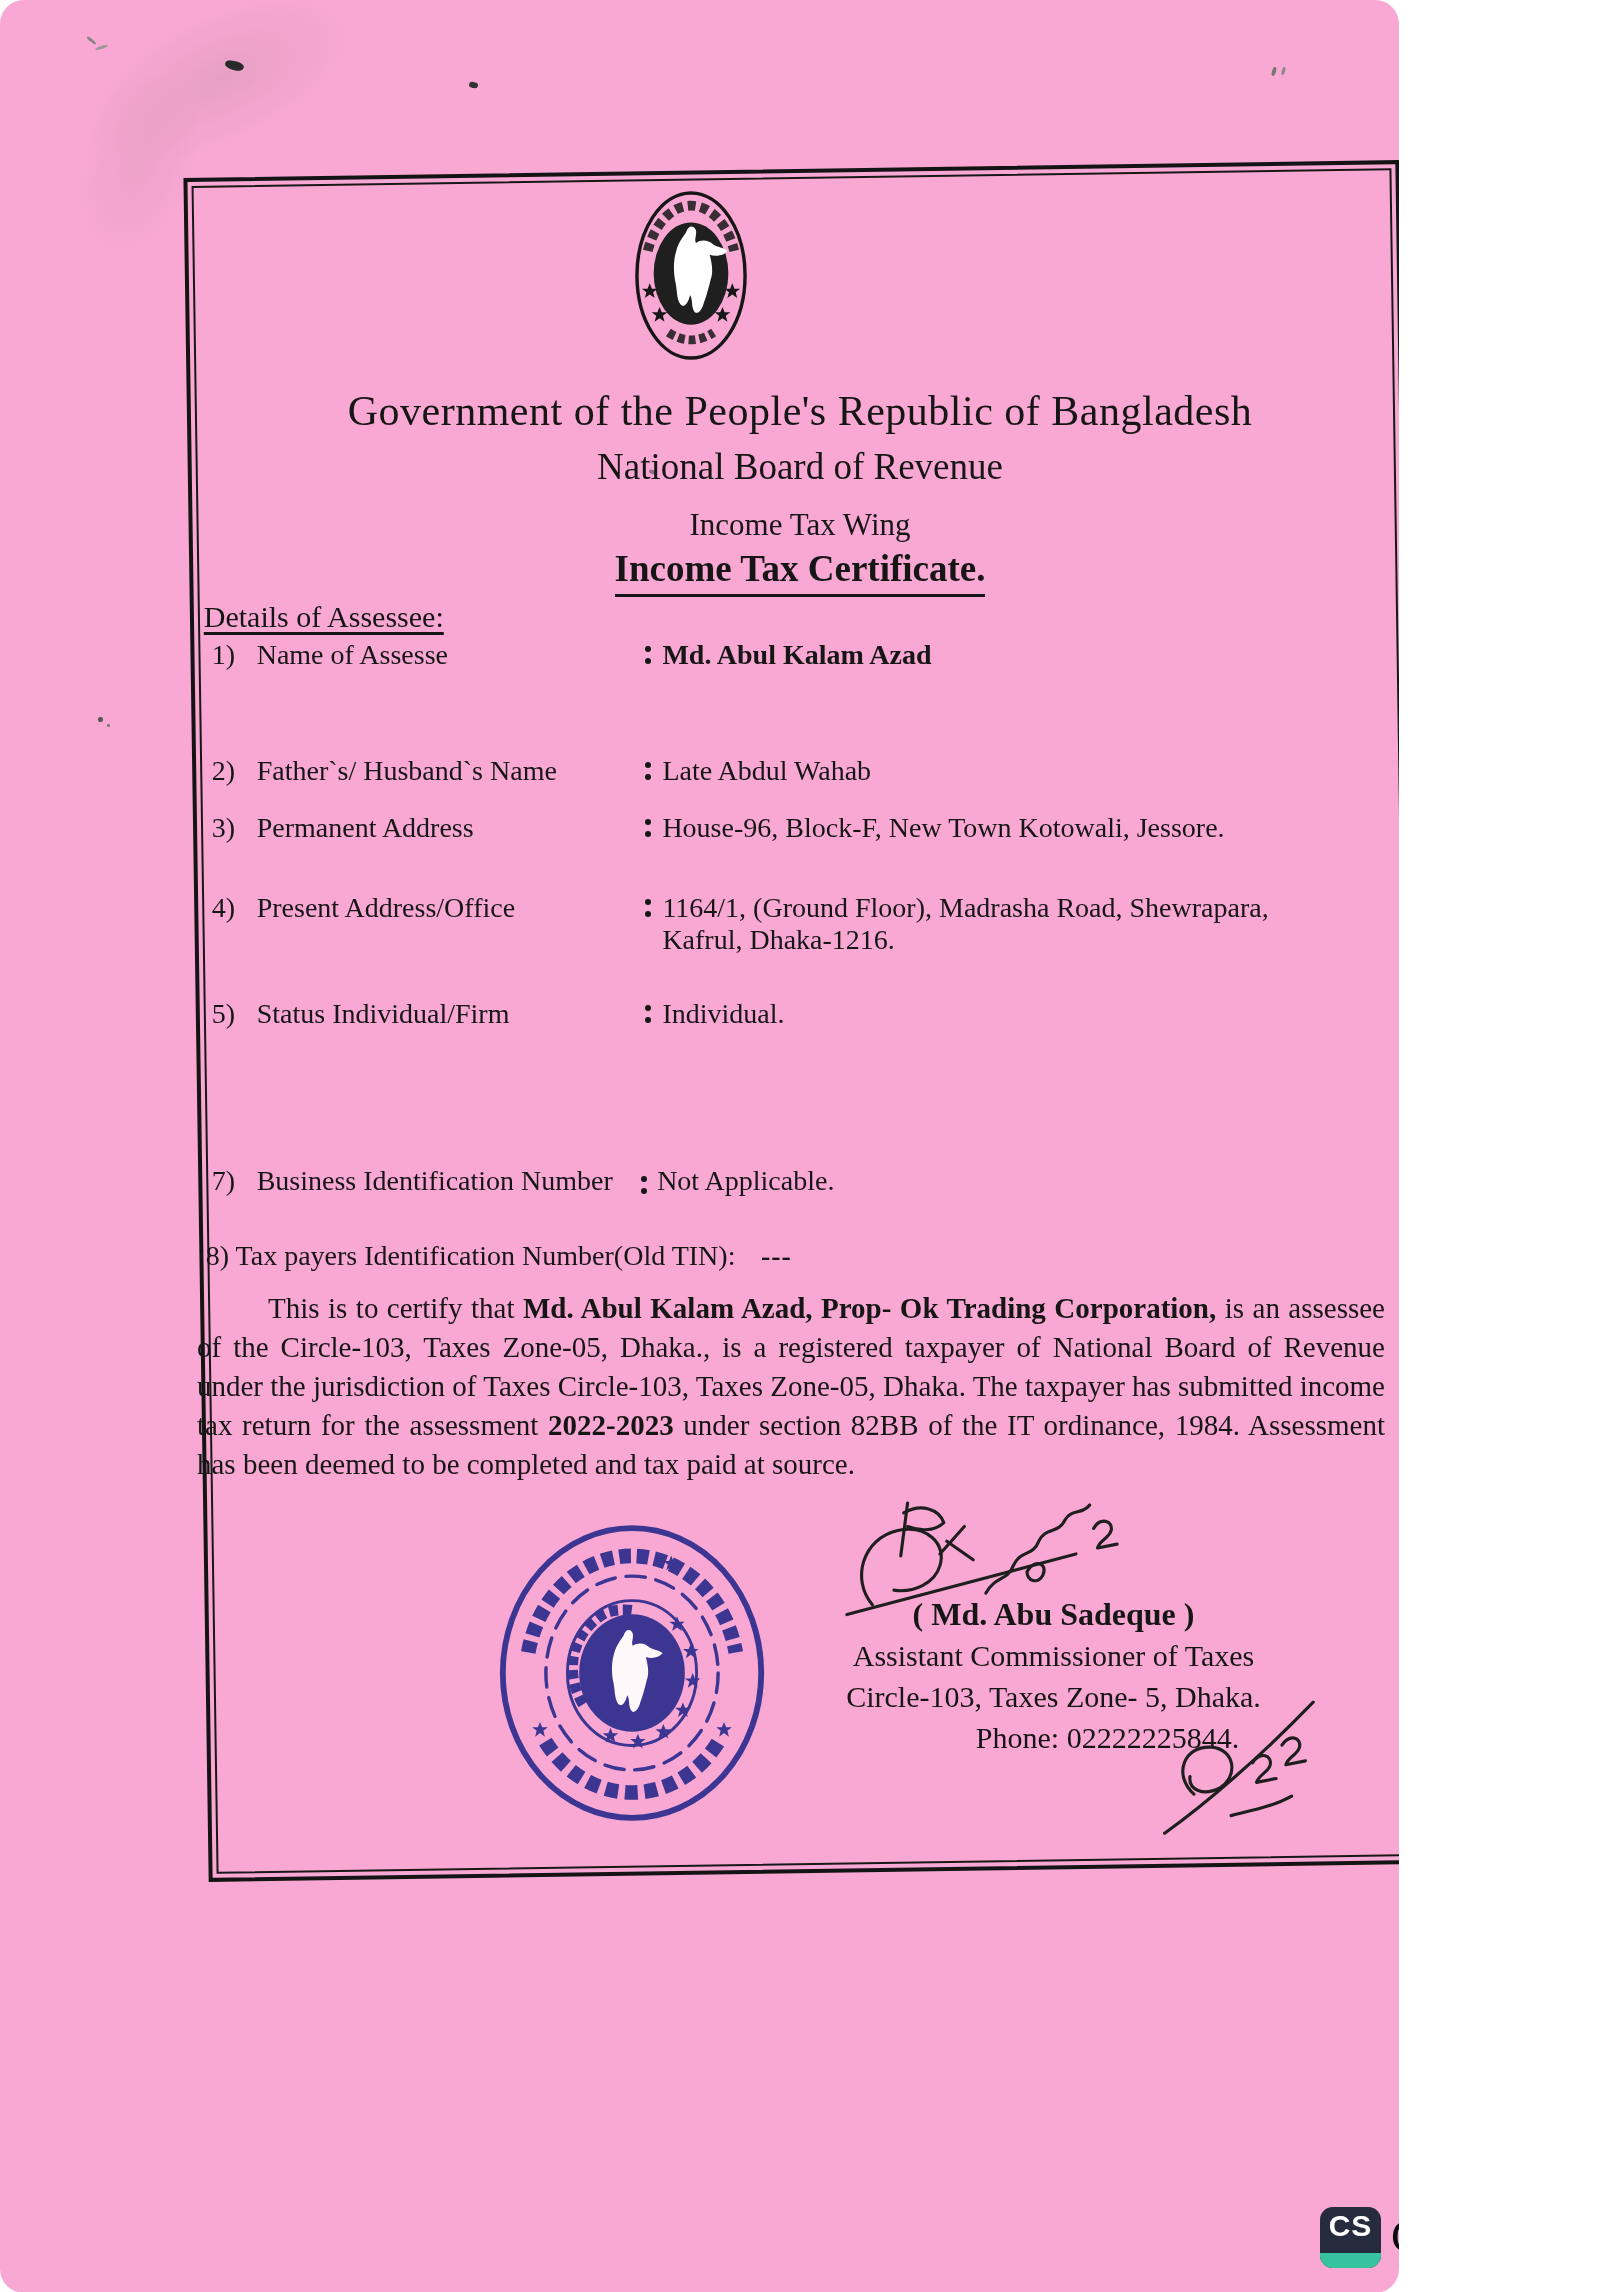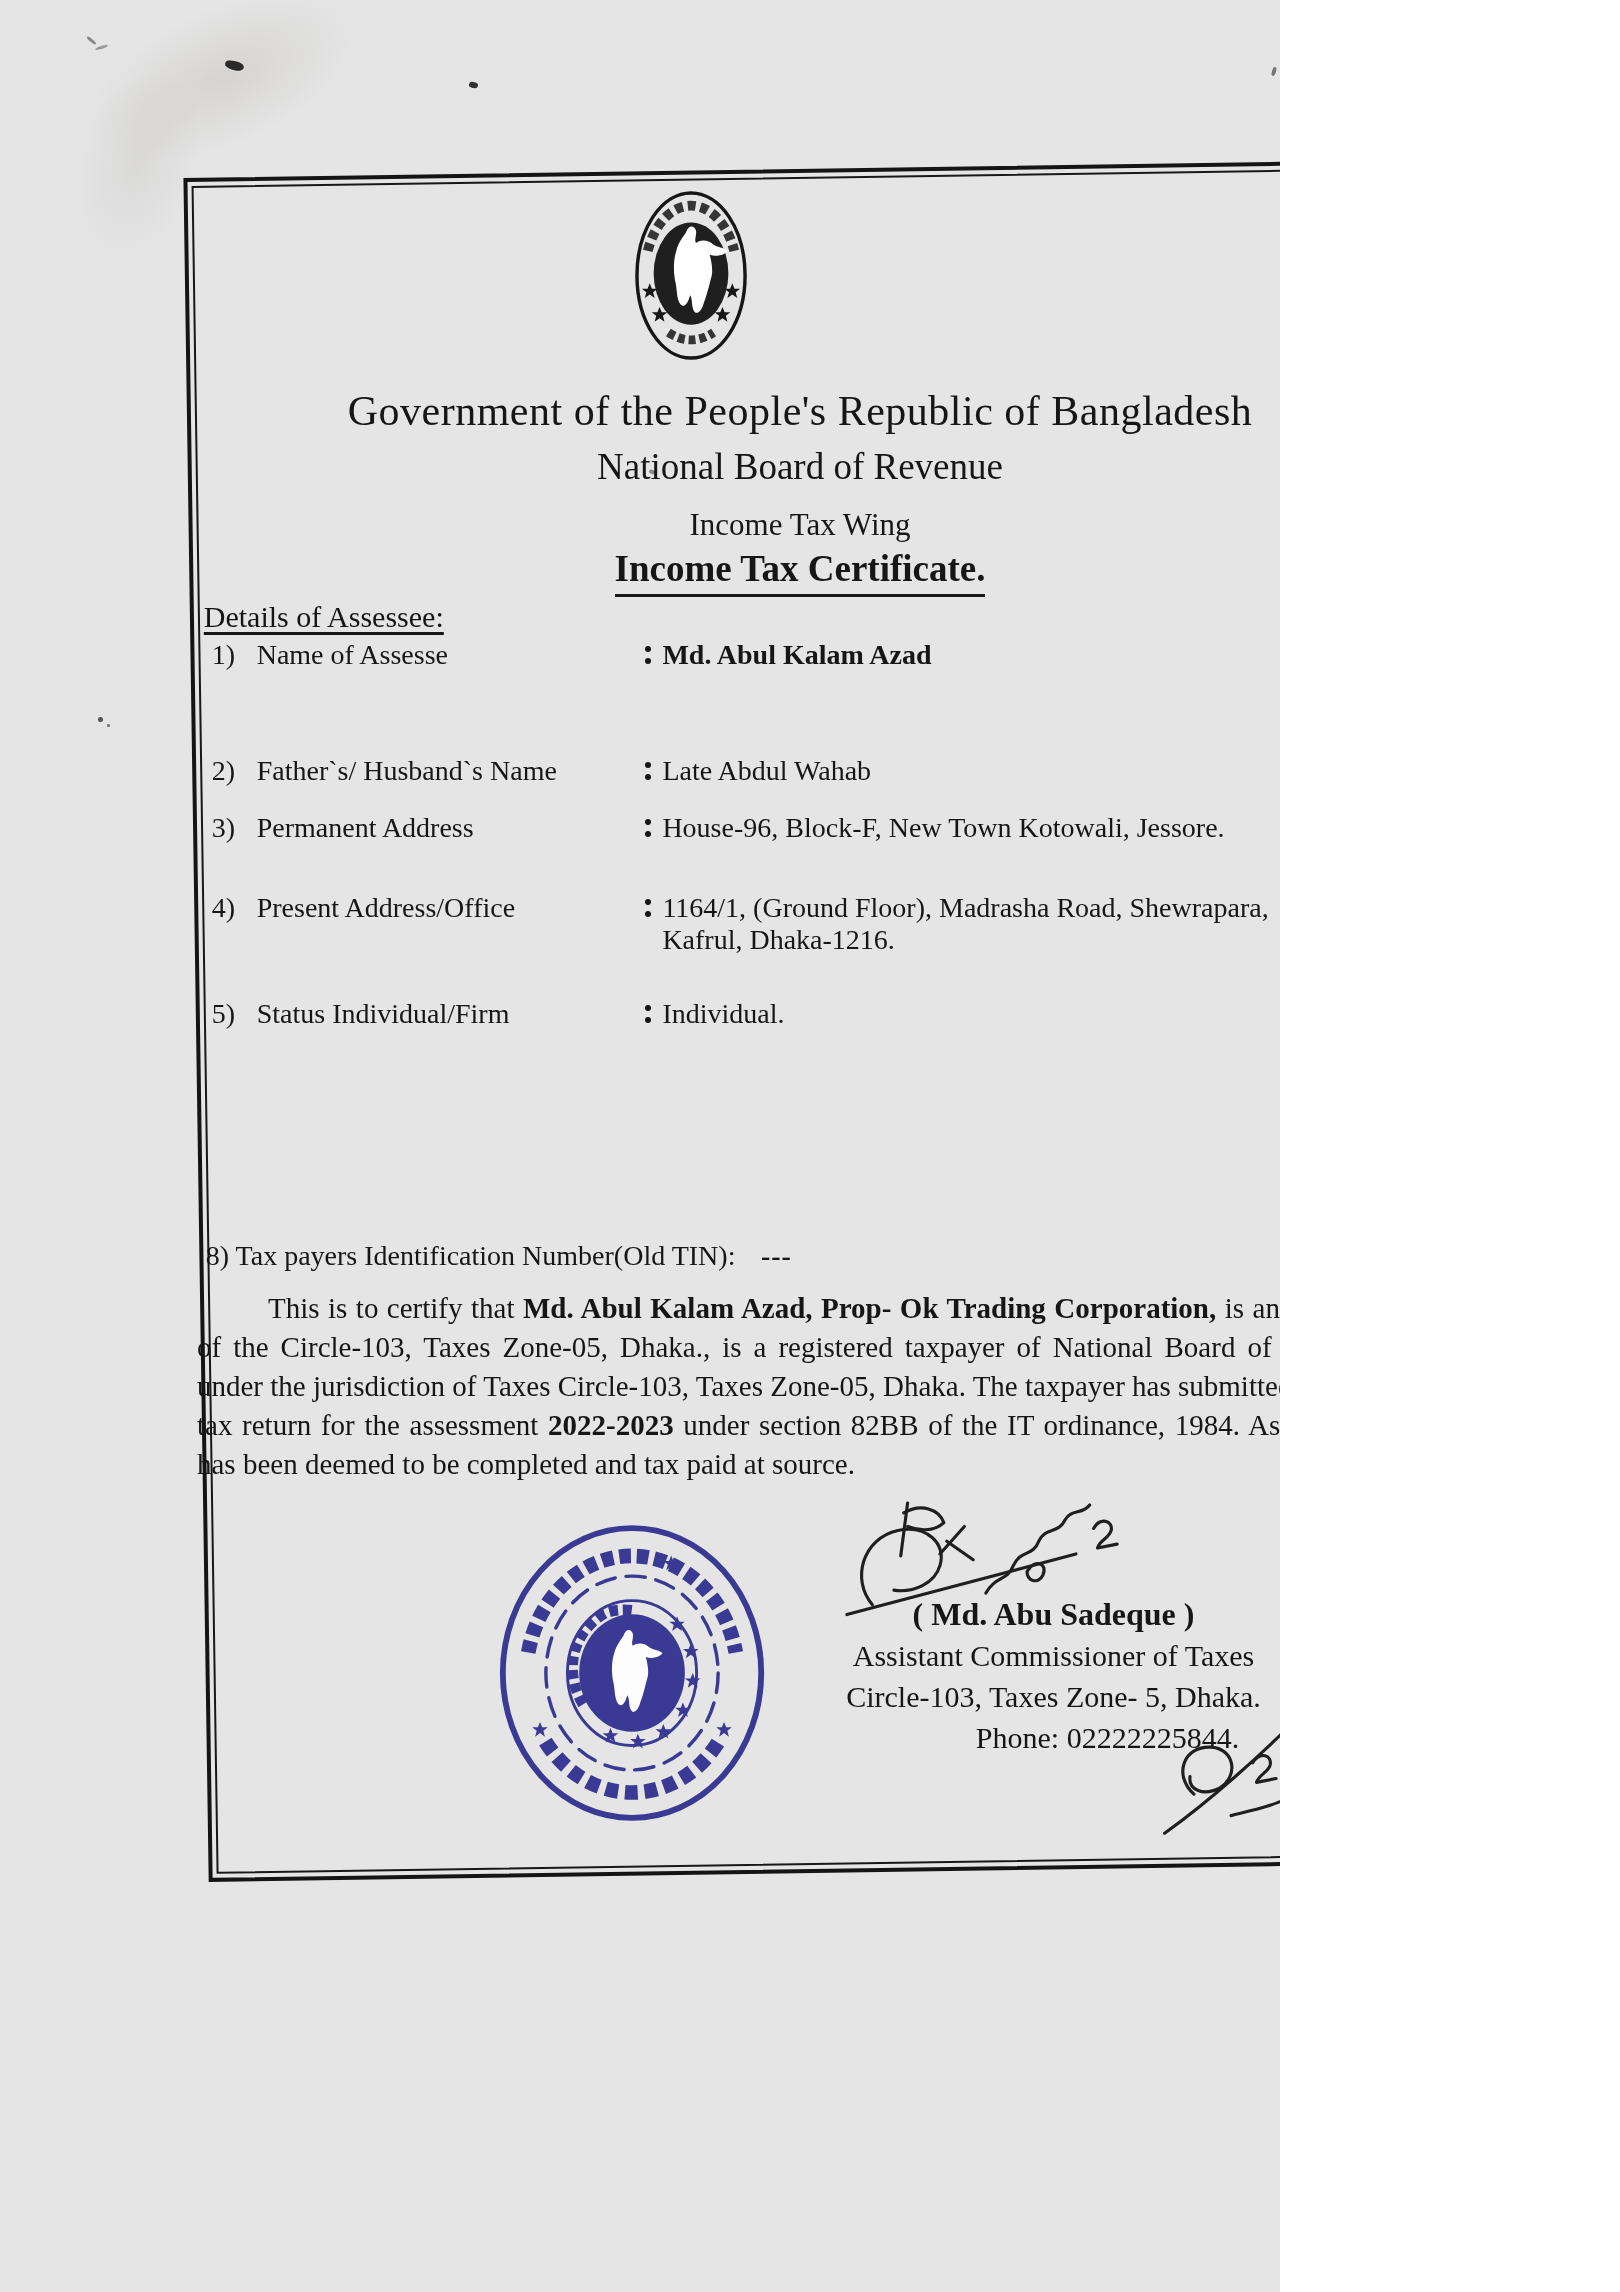--- a/index.html
+++ b/index.html
@@ -1,20 +1,21 @@
 <!DOCTYPE html>
 <html><head>
 <meta charset="utf-8">
 <style>
   html,body{margin:0;padding:0;background:#ffffff;}
   #page{
-    position:relative;width:1280px;height:2293px;overflow:hidden;
-    background:#e5e5e5;
+    position:relative;width:1399px;height:2293px;overflow:hidden;
+    background:#f9a8d4;
     font-family:"Liberation Serif","DejaVu Serif",serif;
     color:#161616;
+    border-radius:24px;
   }
   
   .smudge{position:absolute;pointer-events:none;}
   .sm1{left:9.8px;top:-19.6px;width:421px;height:196px;
        background:radial-gradient(closest-side,rgba(120,108,96,.14),rgba(120,108,96,0) 70%);
        transform:rotate(-24deg);}
   .sm2{left:54px;top:29px;width:167px;height:274px;
        background:radial-gradient(closest-side,rgba(110,100,92,.09),rgba(110,100,92,0) 72%);
        transform:rotate(18deg);}
   .mark{position:absolute;background:#2a2a2a;border-radius:45%;}
@@ -154,20 +155,27 @@
       <span class="val">
           <span class="visarga">
             <i></i>
             <i></i>
           </span>
           <span>Individual.</span>
         </span>
     </div>
 
 
+    <div class="row" style="top:998px;">
+      <span class="num">7)</span><span>Business Identification Number</span>
+      <span class="visarga" style="display:inline-flex;margin:0 9.8px 0 21.6px;vertical-align:7.8px;">
+          <i></i>
+          <i></i>
+        </span><span>Not Applicable.</span>
+    </div>
 
     <div class="row" style="top:1073px;left:9.8px;">
       <span>8) Tax payers Identification Number(Old TIN):</span><span class="b" style="margin-left:25.5px;letter-spacing:1px;">---</span>
     </div>
 
     <div class="para" style="top:1122px;">
       <span>This is to certify that </span><span class="b">Md. Abul Kalam Azad, Prop- Ok Trading Corporation,</span><span> is an assessee of the Circle-103, Taxes Zone-05, Dhaka., is a registered taxpayer of National Board of Revenue under the jurisdiction of Taxes Circle-103, Taxes Zone-05, Dhaka. The taxpayer has submitted income tax return for the assessment </span><span class="b">2022-2023</span><span> under section 82BB of the IT ordinance, 1984. Assessment has been deemed to be completed and tax paid at source.</span>
     </div>
 
     <svg class="abs" style="left:299px;top:1353px;opacity:.93;" width="276" height="308" viewBox="0 0 282 314">

